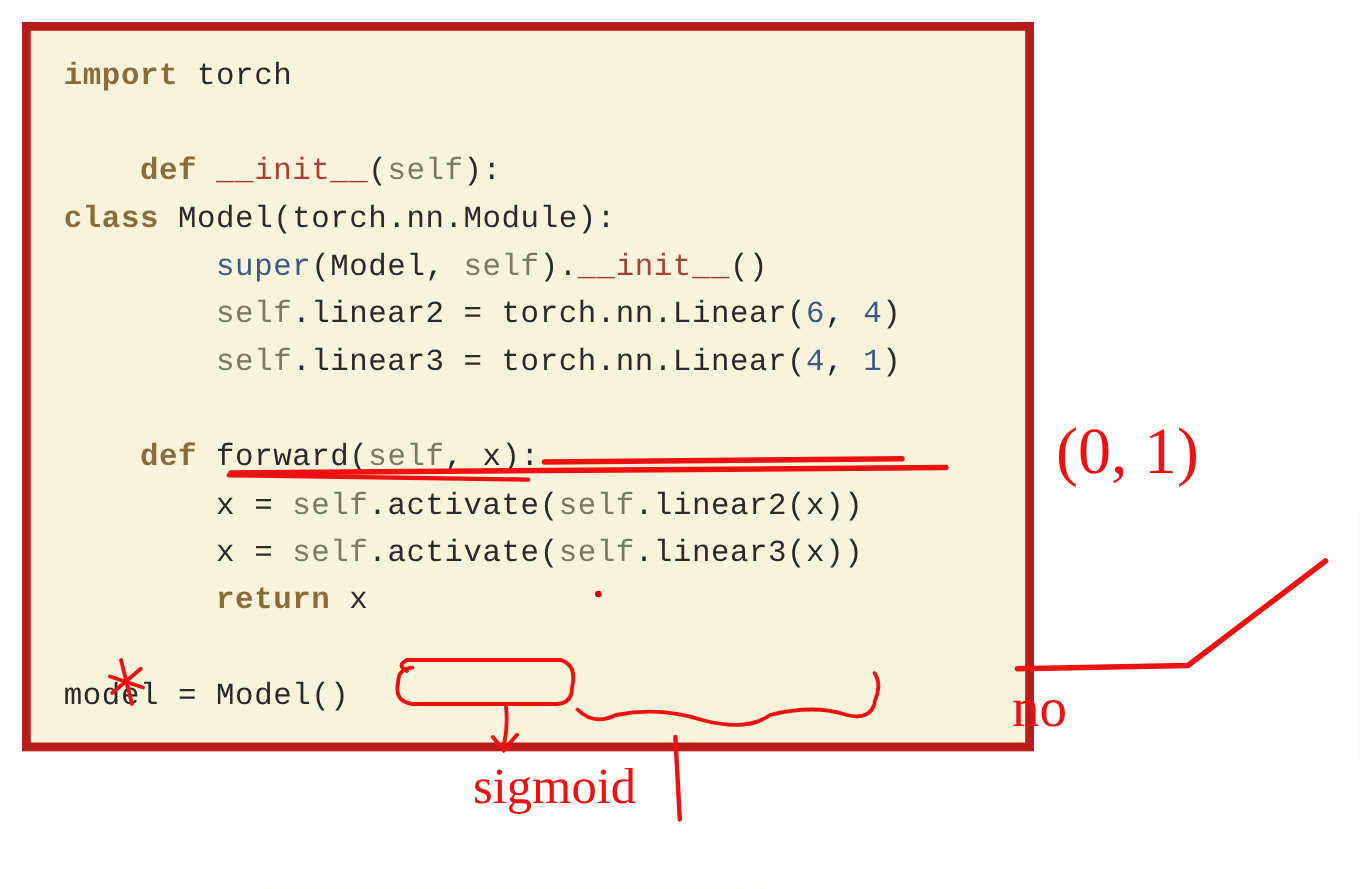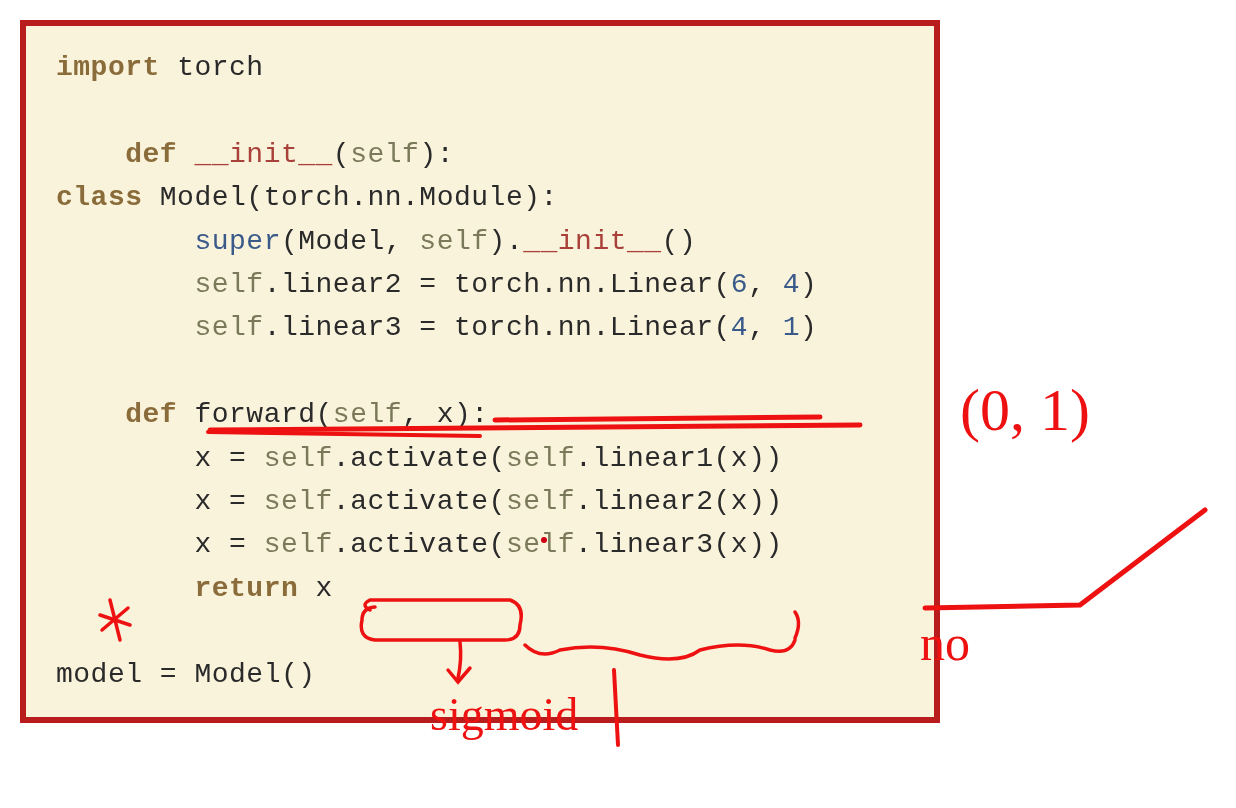--- a/index.html
+++ b/index.html
@@ -10,21 +10,21 @@
     body {
       background: #ffffff;
       font-family: "Courier New", monospace;
       padding: 20px;
       position: relative;
       width: 1236px;
       height: 808px;
     }
     .code-container {
       width: 920px;
-      border: 6px solid #b91c1c;
+      border: 8px solid #b91c1c;
       background: #faf3dc;
       padding: 20px 30px;
       position: relative;
     }
     .code-line {
       font-size: 28px;
       line-height: 1.55;
       white-space: pre;
       letter-spacing: 0.5px;
     }
@@ -60,21 +60,20 @@
 
   <div class="code-line"><span class="kw-import">import</span><span class="plain"> torch</span></div>
   <div class="code-line"> </div>
   <div class="code-line"><span class="kw-def">    def</span><span class="fn-name"> __init__</span><span class="paren">(</span><span class="self">self</span><span class="paren">):</span></div>
   <div class="code-line"><span class="kw-class">class</span><span class="plain"> Model</span><span class="plain">(torch.nn.Module):</span></div>
   <div class="code-line"><span class="builtin">        super</span><span class="plain">(Model, </span><span class="self">self</span><span class="plain">).</span><span class="fn-name">__init__</span><span class="plain">()</span></div>
   <div class="code-line"><span class="plain">        </span><span class="self">self</span><span class="plain">.linear2 = torch.nn.Linear(</span><span class="number">6</span><span class="plain">, </span><span class="number">4</span><span class="plain">)</span></div>
   <div class="code-line"><span class="plain">        </span><span class="self">self</span><span class="plain">.linear3 = torch.nn.Linear(</span><span class="number">4</span><span class="plain">, </span><span class="number">1</span><span class="plain">)</span></div>
   <div class="code-line"> </div>
   <div class="code-line"><span class="kw-def">    def</span><span class="plain"> forward</span><span class="paren">(</span><span class="self">self</span><span class="plain">, x):</span></div>
-  <div class="code-line"><span class="plain">        x = </span><span class="self">self</span><span class="plain">.activate(</span><span class="self">self</span><span class="plain">.linear1(x))</span></div>
   <div class="code-line"><span class="plain">        x = </span><span class="self">self</span><span class="plain">.activate(</span><span class="self">self</span><span class="plain">.linear2(x))</span></div>
   <div class="code-line"><span class="plain">        x = </span><span class="self">self</span><span class="plain">.activate(</span><span class="self">self</span><span class="plain">.linear3(x))</span></div>
   <div class="code-line"><span class="kw-return">        return</span><span class="plain"> x</span></div>
   <div class="code-line"> </div>
   <div class="code-line"><span class="plain">model = Model()</span></div>
 
 </div>
 
 <svg class="annot" style="left:0; top:0;" width="1236" height="808">
 

